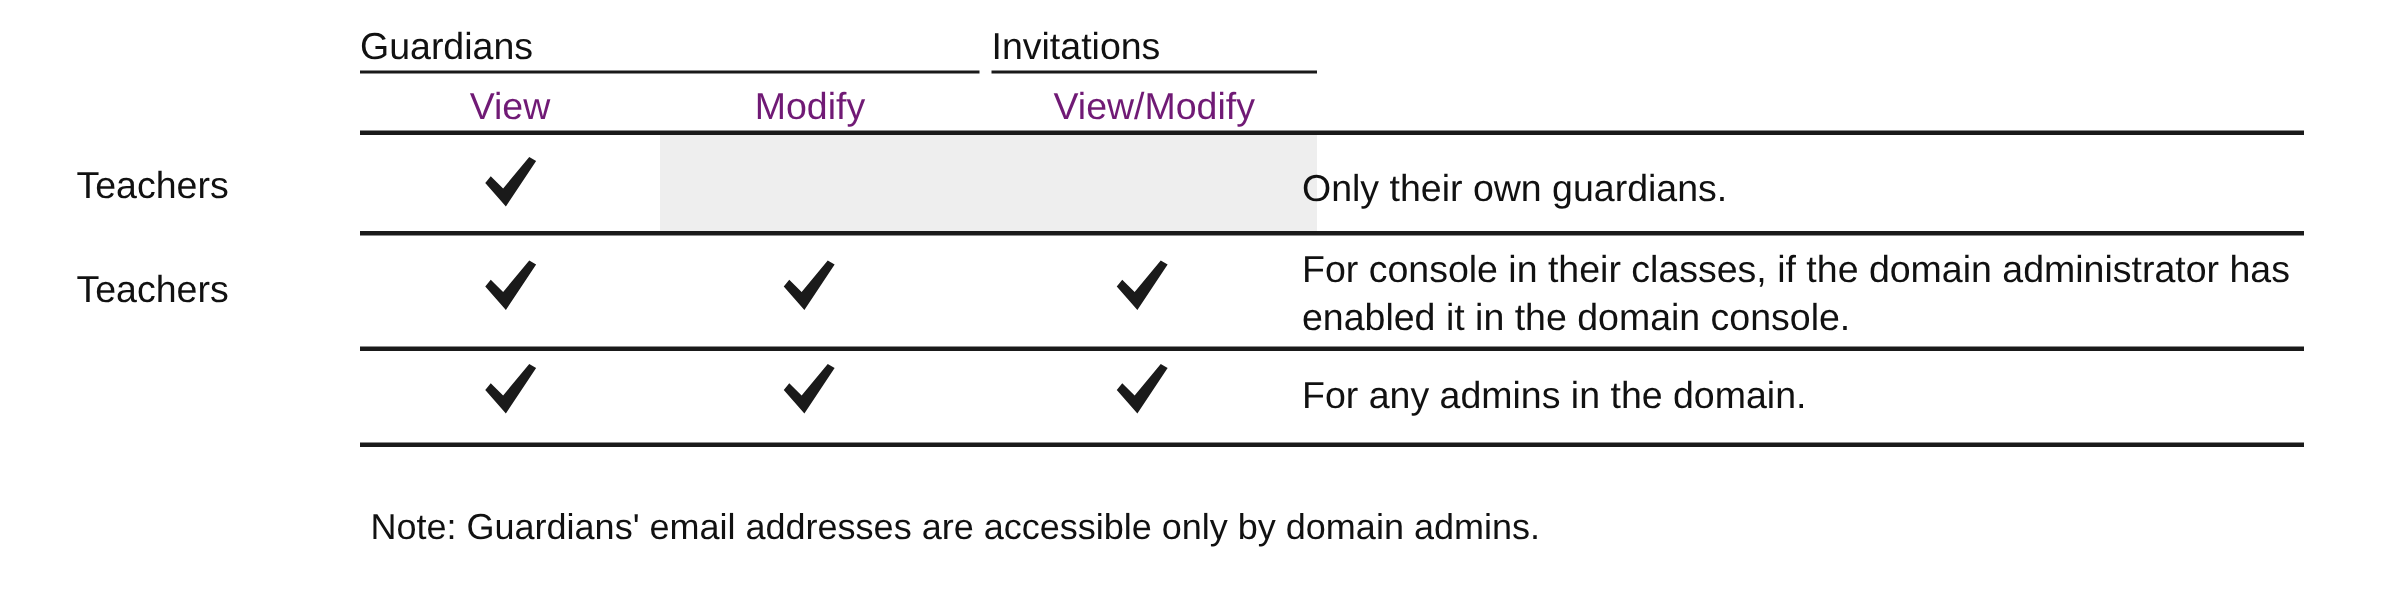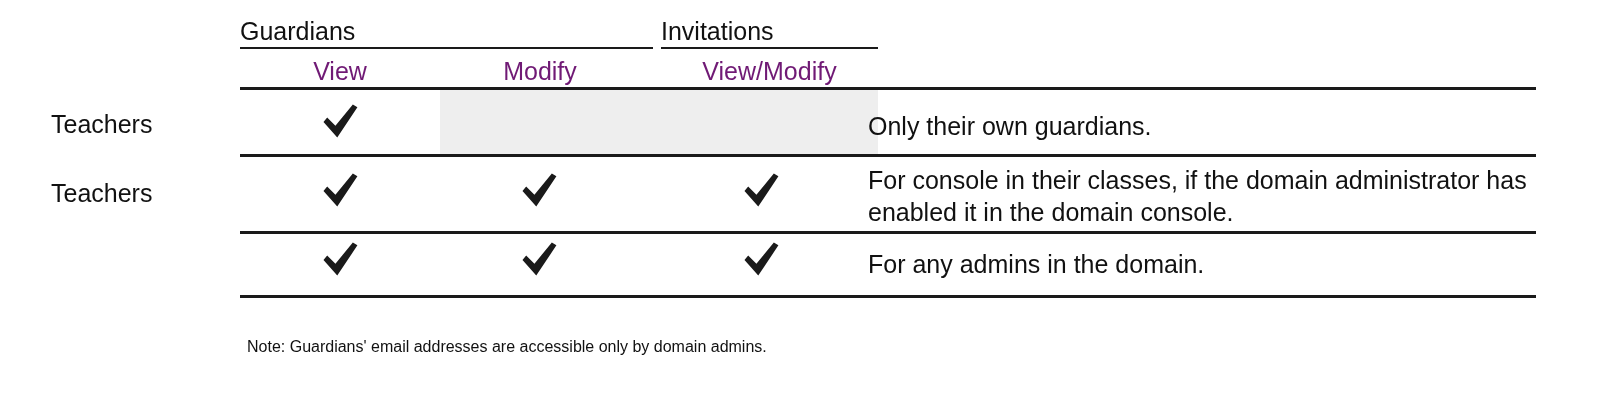--- a/index.html
+++ b/index.html
@@ -79,21 +79,21 @@
     color: #111111;
     left: 868px;
     width: 660px;
   }
 
   
   .note {
     position: absolute;
     left: 247px;
     top: 338px;
-    font-size: 16px;
+    font-size: 24px;
     color: #111111;
     white-space: nowrap;
   }
 </style>
 </head>
 <body>
 
 <div id="permissions-table">
 
   <div class="group-label" style="left:240px; top:17px; width:413px;">

